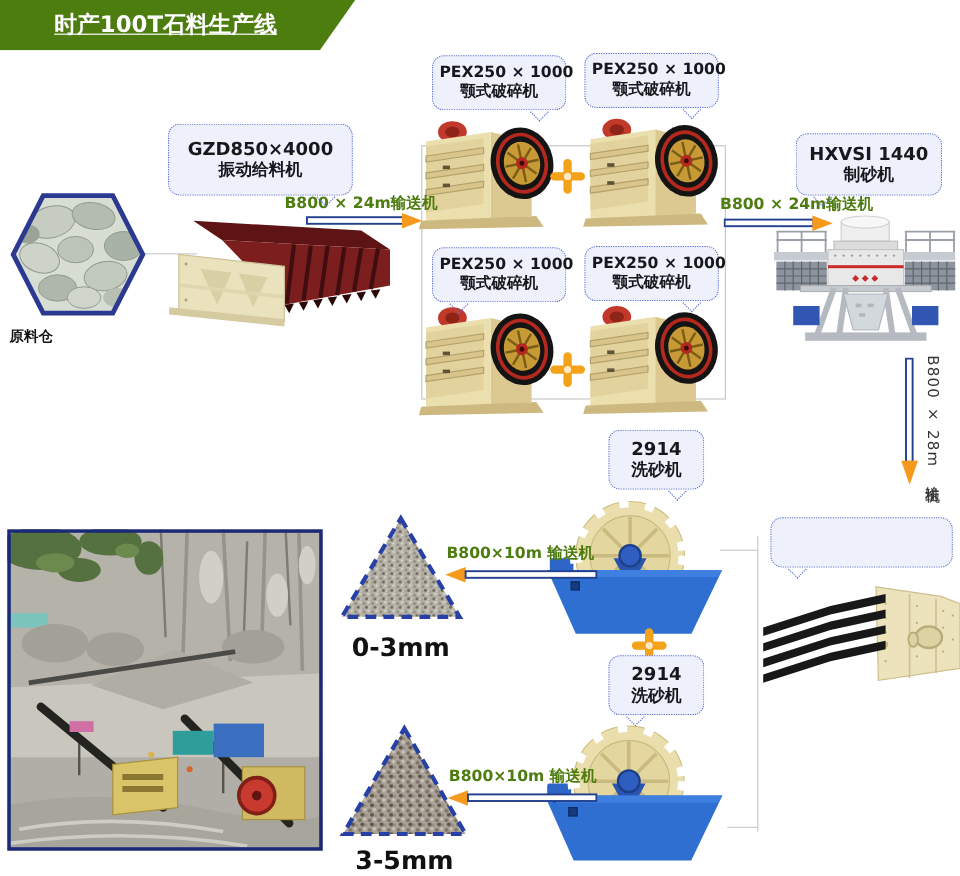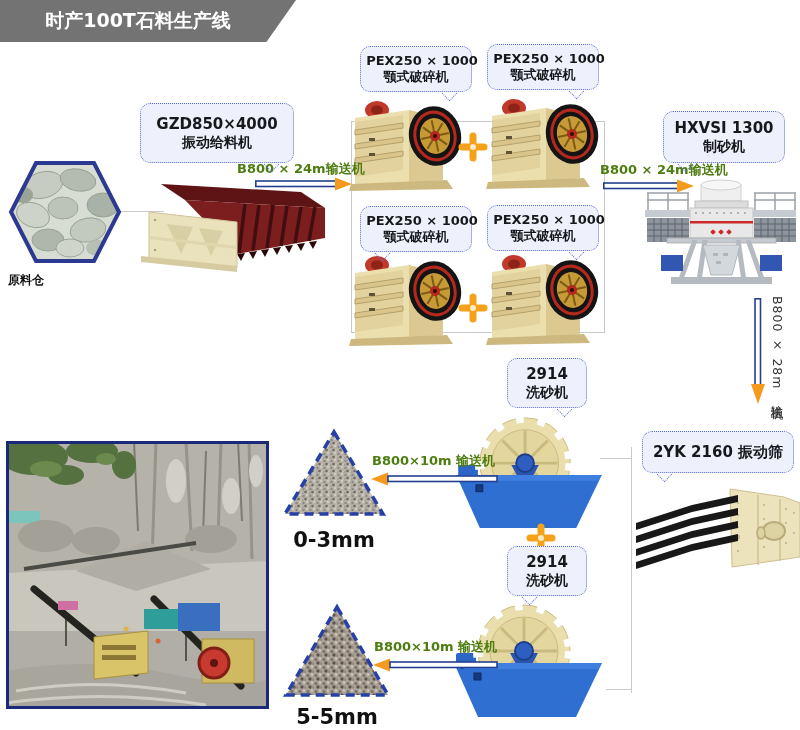--- a/index.html
+++ b/index.html
@@ -1,22 +1,22 @@
 <!DOCTYPE html>
 <html><head>
 <meta charset="utf-8">
 <style>
   html,body{margin:0;padding:0;background:#fff;}
   #canvas{position:relative;width:800px;height:730px;background:#fff;overflow:hidden;
           font-family:"DejaVu Sans","Liberation Sans",sans-serif;}
   .abs{position:absolute;}
   
-  .banner{left:0;top:0;width:296px;height:42px;background:#737373;color:#fff;
+  .banner{left:0;top:0;width:296px;height:42px;background:#4d7c0f;color:#fff;
           display:flex;align-items:center;justify-content:center;font-weight:bold;font-size:19px;
-          clip-path:polygon(0 0,100% 0,90% 100%,0 100%);padding-right:20px;box-sizing:border-box;z-index:6;}
+          clip-path:polygon(0 0,100% 0,90% 100%,0 100%);padding-right:20px;box-sizing:border-box;z-index:6;text-decoration:underline;}
   
   .callout{background:#eef1fb;border:1.6px dotted #5b6fd4;border-radius:10px;z-index:5;
            display:flex;flex-direction:column;align-items:center;justify-content:center;
            color:#16181c;text-align:center;line-height:1.25;}
   .cl1{font-weight:bold;font-size:15px;white-space:nowrap;}
   .cl2{font-weight:bold;font-size:14px;white-space:nowrap;}
   .callout.sm .cl1{font-size:13px;font-weight:600;padding-left:12px;}
   .callout.sm .cl2{font-size:13px;font-weight:700;}
   .tail{position:absolute;bottom:-8px;width:10px;height:10px;
         border-left:1.6px dotted #5b6fd4;border-bottom:1.6px dotted #5b6fd4;
@@ -284,21 +284,21 @@
     <circle cx="15" cy="15" r="3" fill="#fde8c8"></circle>
   </svg>
 
   <div class="abs convtext" style="left:600px;top:161px;">B800 × 24m输送机</div>
   <svg class="abs arrowz" style="left:603px;top:179px;" width="92" height="14" viewBox="0 0 92 14">
     <rect x="0.8" y="4" width="74" height="5.5" fill="#fff" stroke="#23408f" stroke-width="1.6"></rect>
     <polygon points="74,0.5 91,7 74,13.5" fill="#f59a1d"></polygon>
   </svg>
 
   <div class="abs callout" style="left:663px;top:111px;width:120px;height:50px;">
-    <span class="cl1">HXVSI 1300</span>
+    <span class="cl1">HXVSI 1440</span>
     <span class="cl2">制砂机</span>
     <span class="tail tl"></span>
   </div>
 
   <svg class="abs machine" style="left:643px;top:177px;" width="157" height="113" viewBox="0 0 157 113">
     <g stroke="#9aa0a8" stroke-width="1.5" fill="none">
       <line x1="4" y1="16" x2="46" y2="16"></line>
         <line x1="4" y1="23" x2="46" y2="23"></line>
       <line x1="5" y1="16" x2="5" y2="33"></line>
         <line x1="25" y1="16" x2="25" y2="33"></line>
@@ -369,21 +369,20 @@
     <rect x="28" y="100" width="101" height="7" fill="#b4bac0"></rect>
   </svg>
 
   <svg class="abs arrowz" style="left:750px;top:298px;" width="16" height="108" viewBox="0 0 16 108">
     <rect x="5" y="0.8" width="5.5" height="86" fill="#fff" stroke="#23408f" stroke-width="1.6"></rect>
     <polygon points="1,86 15,86 8,106" fill="#f59a1d"></polygon>
   </svg>
   <div class="abs vtext" style="left:768px;top:296px;height:132px;">B800 × 28m 输送机</div>
 
   <div class="abs callout" style="left:642px;top:431px;width:150px;height:40px;">
-    <span class="cl1">2YK 2160 振动筛</span>
     <span class="tail tl"></span>
   </div>
 
   <svg class="abs machine" style="left:634px;top:483px;" width="168" height="92" viewBox="0 0 168 92">
     <polygon points="96,6 150,14 166,20 166,74 98,84" fill="#ece2bb" stroke="#cdbf8e"></polygon>
     <line x1="124" y1="12" x2="124" y2="82" stroke="#cdbf8e" stroke-width="1.3"></line>
     <line x1="146" y1="16" x2="146" y2="78" stroke="#cdbf8e" stroke-width="1.3"></line>
     <g fill="#b9ab79">
       <circle cx="104" cy="20" r="0.9"></circle>
         <circle cx="104" cy="32" r="0.9"></circle>
@@ -504,21 +503,21 @@
       <pattern id="g2" width="8" height="8" patternUnits="userSpaceOnUse">
         <rect width="8" height="8" fill="#aaa298"></rect>
         <circle cx="2" cy="2.5" r="1.6" fill="#7c7266"></circle>
           <circle cx="6" cy="1.5" r="1.3" fill="#cfc6b8"></circle>
         <circle cx="4" cy="6" r="1.7" fill="#5e564b"></circle>
           <circle cx="7" cy="6.5" r="1.2" fill="#958b7d"></circle>
       </pattern>
     </defs>
     <polygon points="55,6 106,94 4,94" fill="url(#g2)" stroke="#2740a8" stroke-width="3.5" stroke-dasharray="9 6"></polygon>
   </svg>
-  <div class="abs prodlabel" style="left:282px;top:705px;width:110px;">5-5mm</div>
+  <div class="abs prodlabel" style="left:282px;top:705px;width:110px;">3-5mm</div>
 
   <svg class="abs machine" style="left:6px;top:441px;" width="263" height="268" viewBox="0 0 263 268">
     <rect width="263" height="268" fill="#c2bfb8"></rect>
     <rect width="263" height="132" fill="#b5b2aa"></rect>
     <g stroke="#96938b" stroke-width="3">
       <line x1="150" y1="0" x2="146" y2="120"></line>
         <line x1="180" y1="0" x2="186" y2="110"></line>
       <line x1="215" y1="0" x2="212" y2="100"></line>
         <line x1="243" y1="0" x2="246" y2="118"></line>
     </g>

